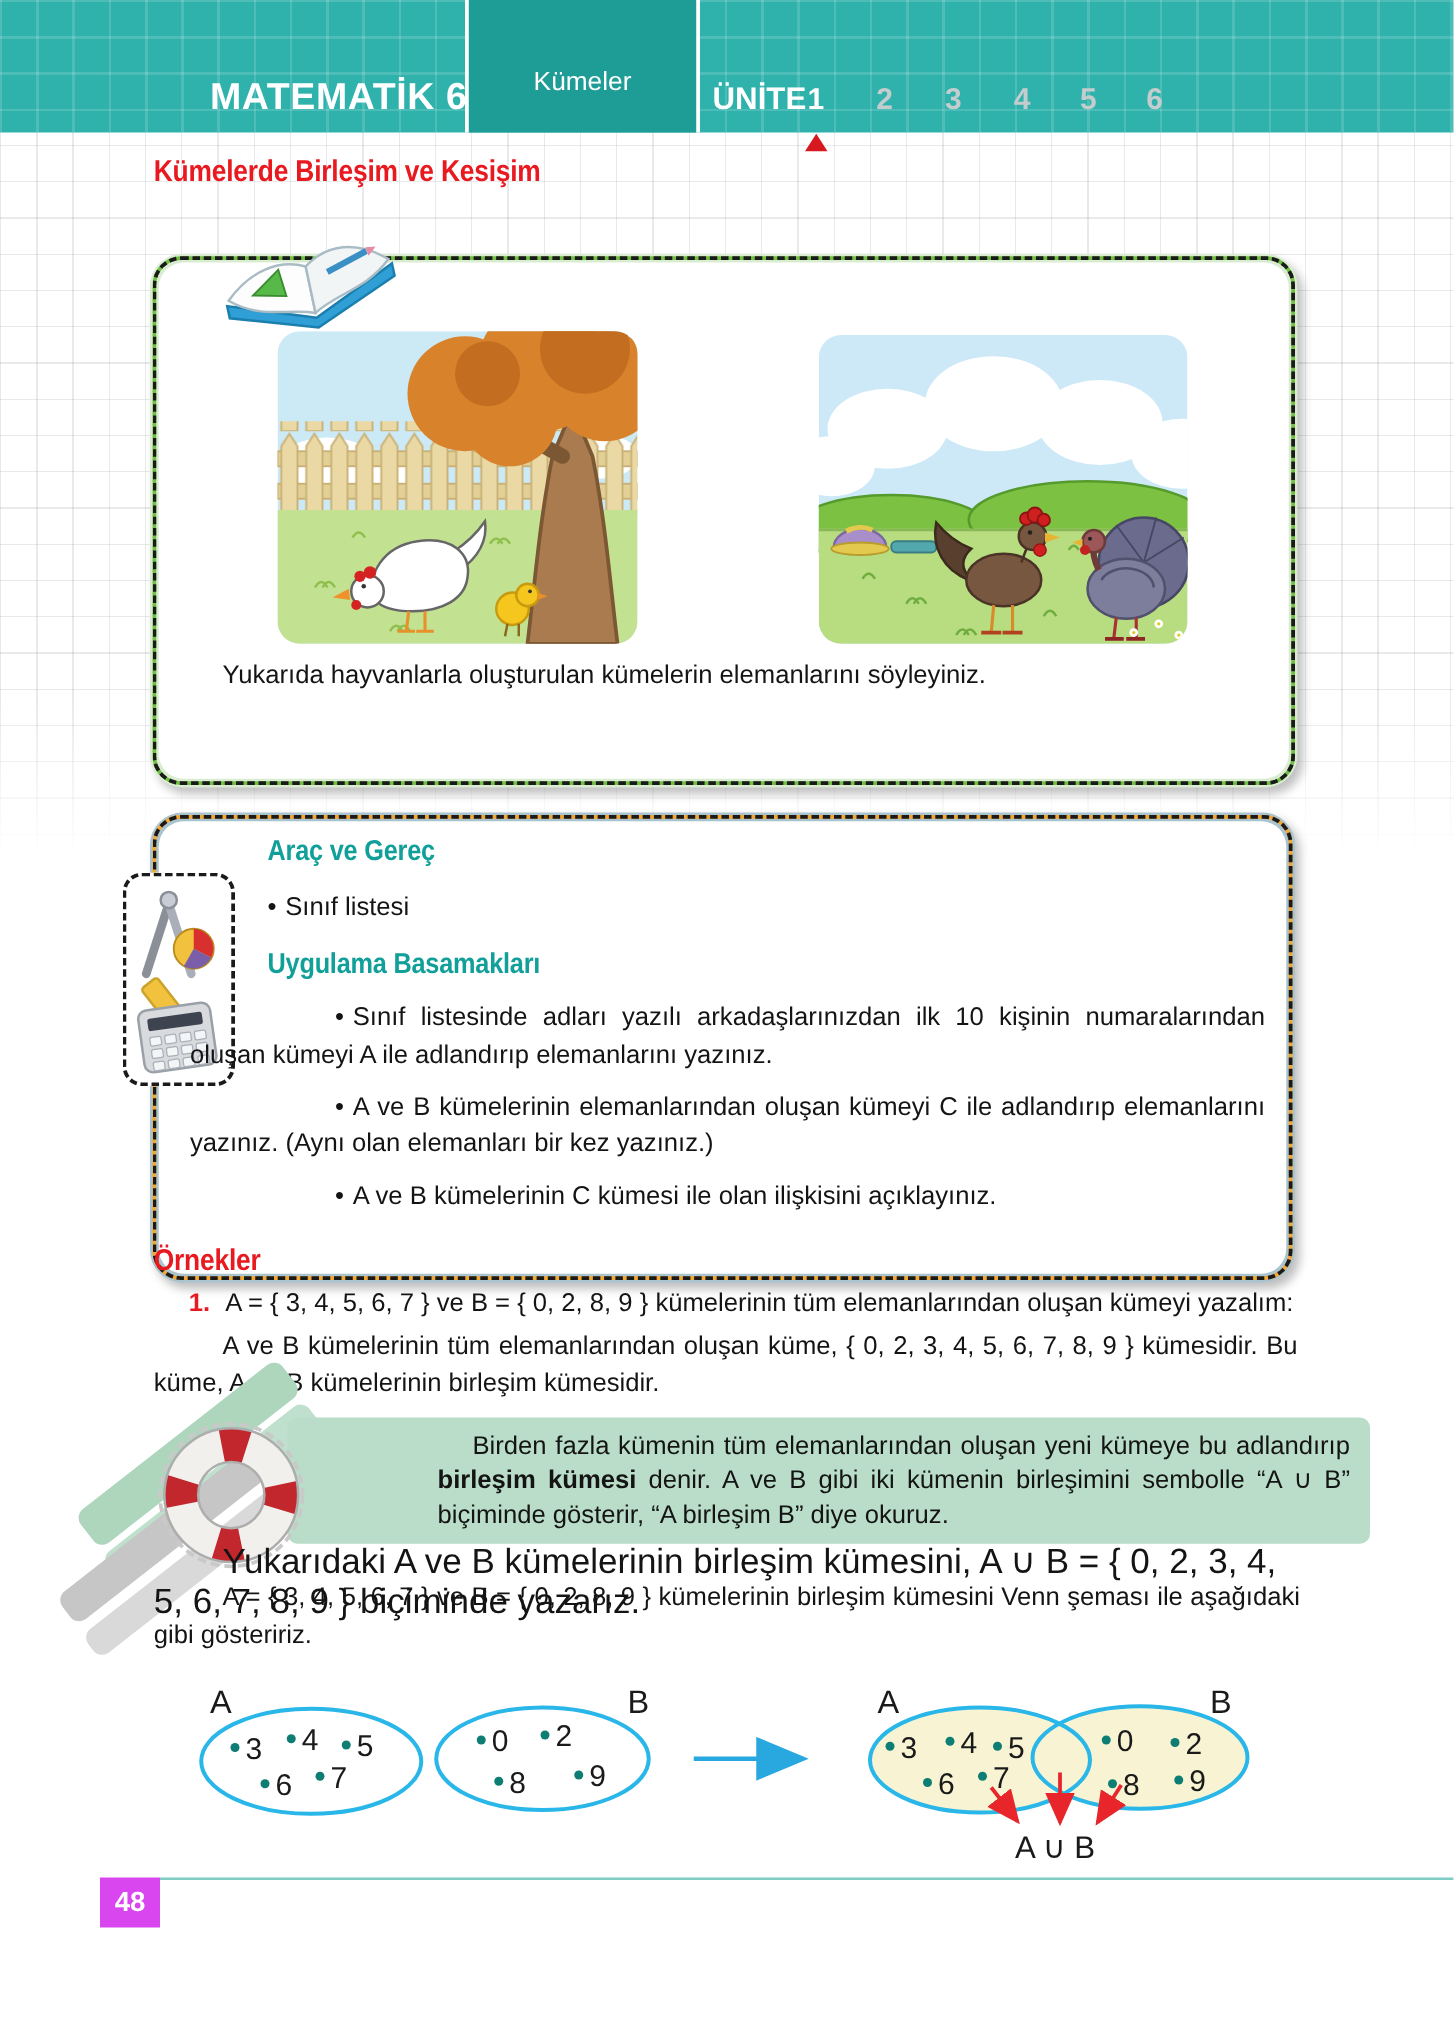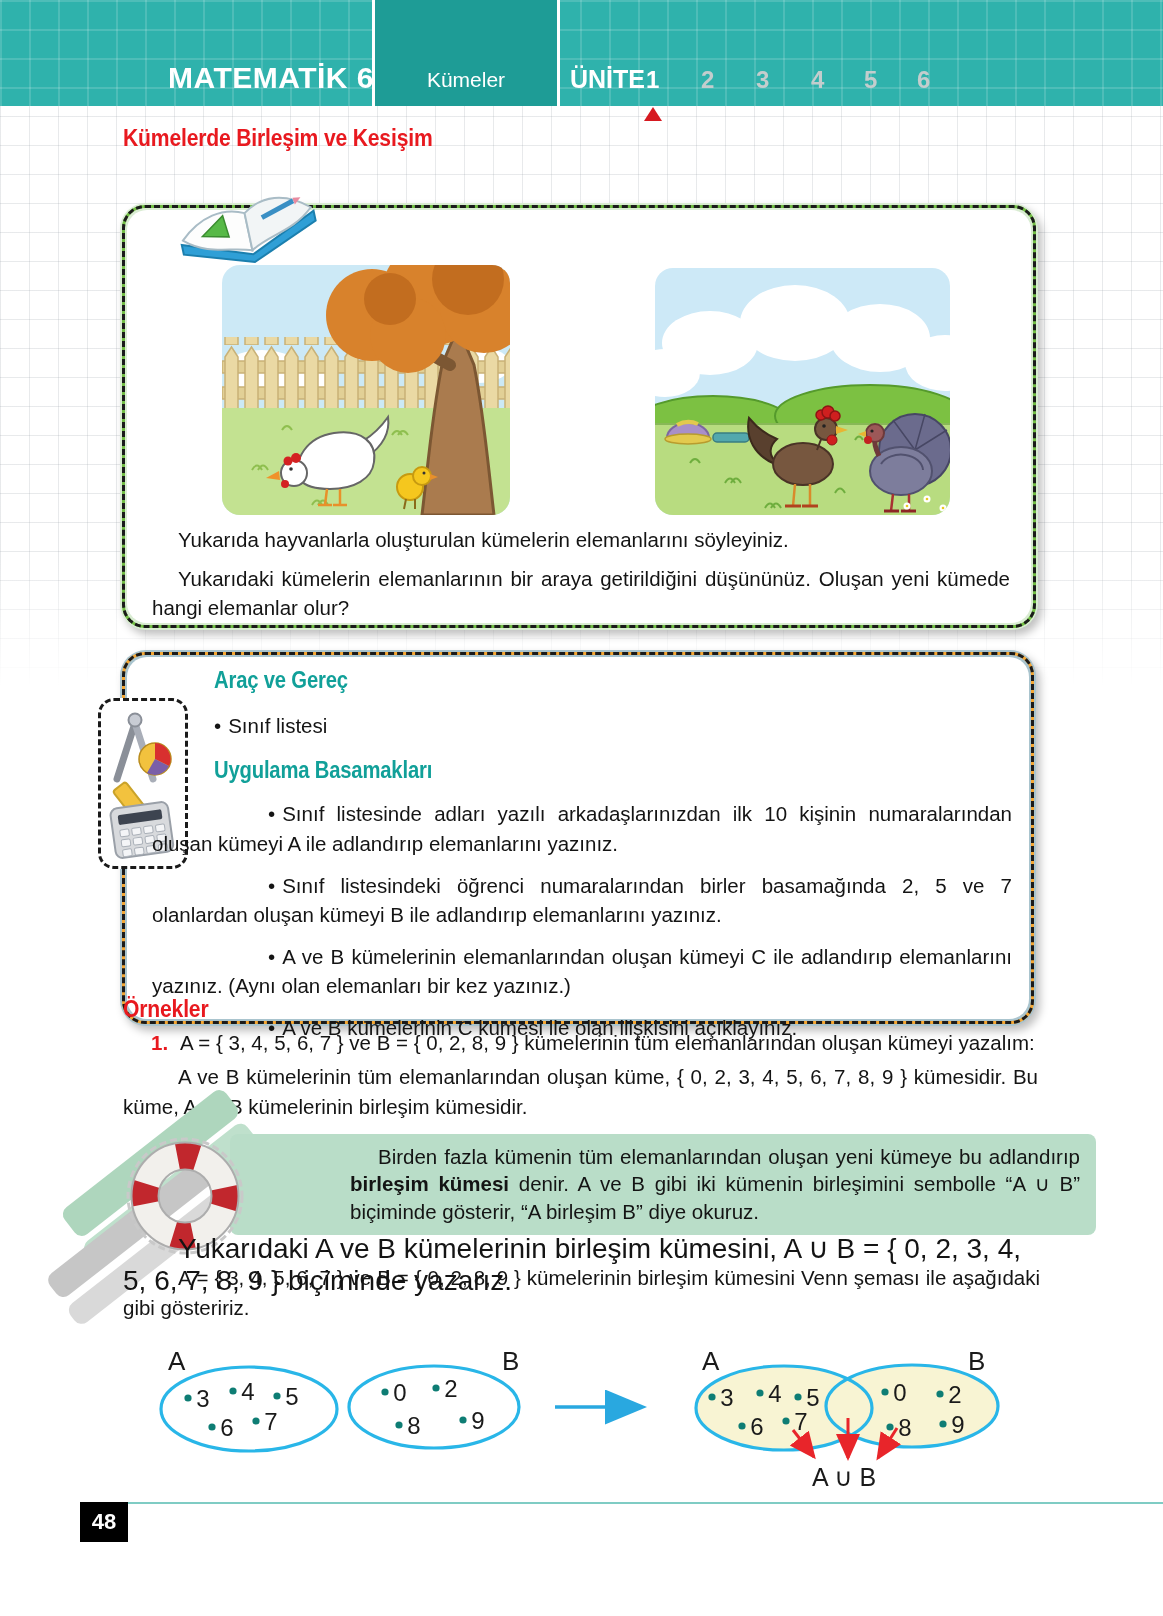--- a/index.html
+++ b/index.html
@@ -15,21 +15,21 @@
 
   
   .header{position:absolute;left:0;top:0;right:0;height:106px;background:#2fb2ac;
     background-image:
       repeating-linear-gradient(to right, rgba(255,255,255,.15) 0 2px, transparent 2px 29px),
       repeating-linear-gradient(to bottom, rgba(255,255,255,.15) 0 2px, transparent 2px 29px); padding-left: 28px;}
   .hdr-dark{position:absolute;left:375px;top:0;width:182px;height:106px;background:#1e9c96;}
   .hdr-sep{position:absolute;top:0;width:3px;height:106px;background:#ffffff;}
   .hdr-title{position:absolute;left:168px;bottom:11px;color:#fff;font-weight:bold;
       font-size:30px;letter-spacing:.5px;}
-  .hdr-subject{position:absolute;left:466px;bottom:14px;transform:translateX(-50%);
+  .hdr-subject{position:absolute;left:466px;bottom:28px;transform:translateX(-50%);
       color:#fff;font-size:21px;}
   .hdr-unit{position:absolute;left:570px;bottom:12px;color:#fff;font-weight:bold;font-size:25px;}
   .unit-num{position:absolute;bottom:12px;font-weight:bold;font-size:24px;color:#c3cdcd;}
   .unit-num.active{color:#ffffff;}
   .unit-caret{position:absolute;left:644px;top:107px;width:0;height:0;
       border-left:9px solid transparent;border-right:9px solid transparent;
       border-bottom:14px solid #d61920;}
 
   
   .cond{font-weight:bold;transform:scaleX(.88);transform-origin:left center;letter-spacing:-.2px;white-space:nowrap;}
@@ -94,21 +94,21 @@
   .venn-svg{position:absolute;left:140px;top:1318px;width:900px;height:178px;}
   .vellipse{fill:none;stroke:#29b6e8;stroke-width:3.2;}
   .vfill{fill:#f8f4d3;stroke:none;}
   .vlabel{font-size:26px;fill:#1a1a1a;}
   .vnum{font-size:24px;fill:#1a1a1a;text-anchor:middle;}
   .vdot{fill:#0e7d74;}
   .union-lab{font-size:25px;fill:#1a1a1a;text-anchor:middle;}
 
   
   .footer-line{position:absolute;left:128px;top:1502px;width:1035px;height:2px;background:#7fccc4;}
-  .page-badge{position:absolute;left:80px;top:1502px;width:48px;height:40px;background:#000000;
+  .page-badge{position:absolute;left:80px;top:1502px;width:48px;height:40px;background:#d946ef;
       color:#fff;font-weight:bold;font-size:22px;display:flex;align-items:center;justify-content:center;}
 </style>
 </head>
 <body>
 
 <div id="page">
   <div id="grid"></div>
 
   <div class="header">
     <div class="hdr-dark"></div>
@@ -256,21 +256,20 @@
         <path d="M70,215 q5,-9 10,0 M76,215 q5,-9 10,0"></path>
         <path d="M180,225 q5,-9 10,0"></path>
         <path d="M110,240 q5,-9 10,0 M116,240 q5,-9 10,0"></path>
         <path d="M35,195 q5,-8 10,0"></path>
         <path d="M200,172 q4,-7 8,0"></path>
       </g>
     </svg>
 
     <div class="box1-text">
       <p>Yukarıda hayvanlarla oluşturulan kümelerin elemanlarını söyleyiniz.</p>
-      <p>Yukarıdaki kümelerin elemanlarının bir araya getirildiğini düşününüz. Oluşan yeni kümede hangi elemanlar olur?</p>
     </div>
   </div>
 
   <div id="box2" class="fancybox">
     <div class="band"></div>
     <div class="inner"></div>
     <div class="line"></div>
     <div class="dash"></div>
 
     <div class="tools-tab">
@@ -305,21 +304,20 @@
       </svg>
     </div>
 
     <div class="box2-content">
       <div class="teal-h cond">Araç ve Gereç</div>
       <div class="bullet-line">
         <span class="bullet">•</span><span>Sınıf listesi</span>
       </div>
       <div class="teal-h cond" style="margin-top:14px">Uygulama Basamakları</div>
       <p class="step"><span class="bullet">•</span><span>Sınıf listesinde adları yazılı arkadaşlarınızdan ilk 10 kişinin numaralarından oluşan kümeyi A ile adlandırıp elemanlarını yazınız.</span></p>
-      <p class="step"><span class="bullet">•</span><span>Sınıf listesindeki öğrenci numaralarından birler basamağında 2, 5 ve 7 olanlardan oluşan kümeyi B ile adlandırıp elemanlarını yazınız.</span></p>
       <p class="step"><span class="bullet">•</span><span>A ve B kümelerinin elemanlarından oluşan kümeyi C ile adlandırıp elemanlarını yazınız. (Aynı olan elemanları bir kez yazınız.)</span></p>
       <p class="step"><span class="bullet">•</span><span>A ve B kümelerinin C kümesi ile olan ilişkisini açıklayınız.</span></p>
     </div>
   </div>
 
   <div class="ornekler cond">Örnekler</div>
   <div class="ex-line">
     <span class="num">1.</span><span>A = { 3, 4, 5, 6, 7 } ve B = { 0, 2, 8, 9 } kümelerinin tüm elemanlarından oluşan kümeyi yazalım:</span>
   </div>
   <div class="ex-answer">A ve B kümelerinin tüm elemanlarından oluşan küme, { 0, 2, 3, 4, 5, 6, 7, 8, 9 } kümesidir. Bu küme, A ve B kümelerinin birleşim kümesidir.</div>

